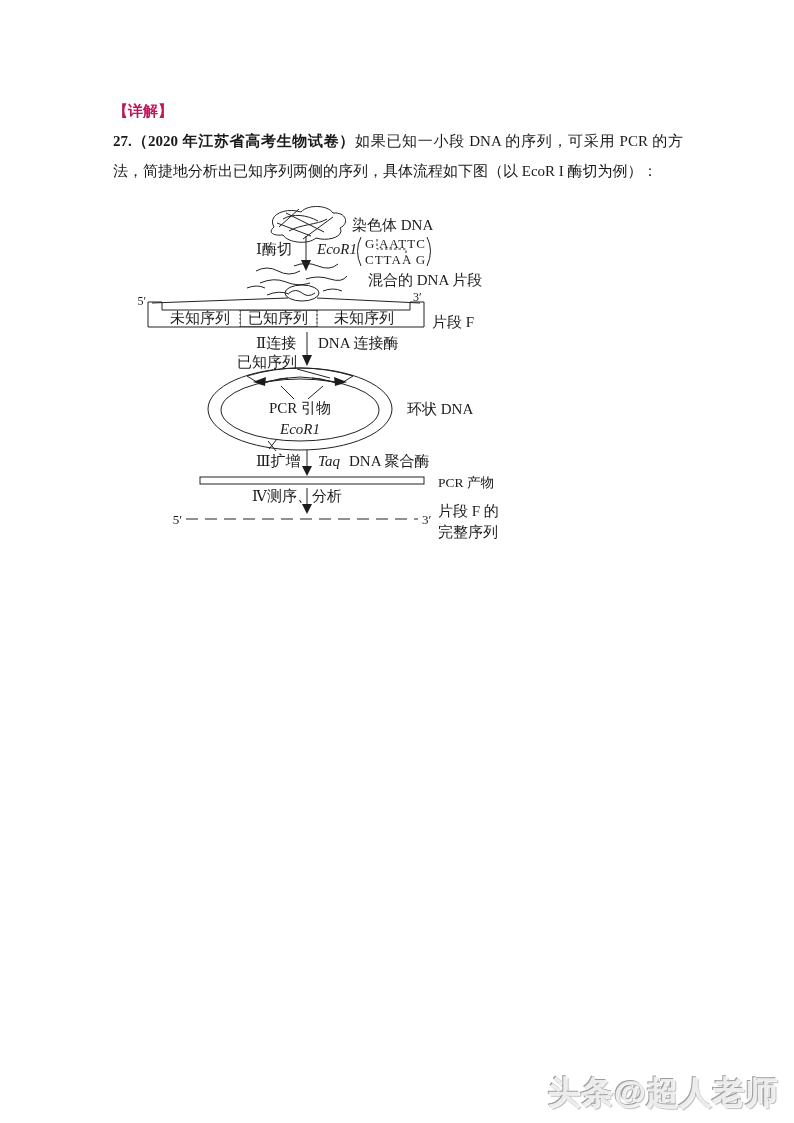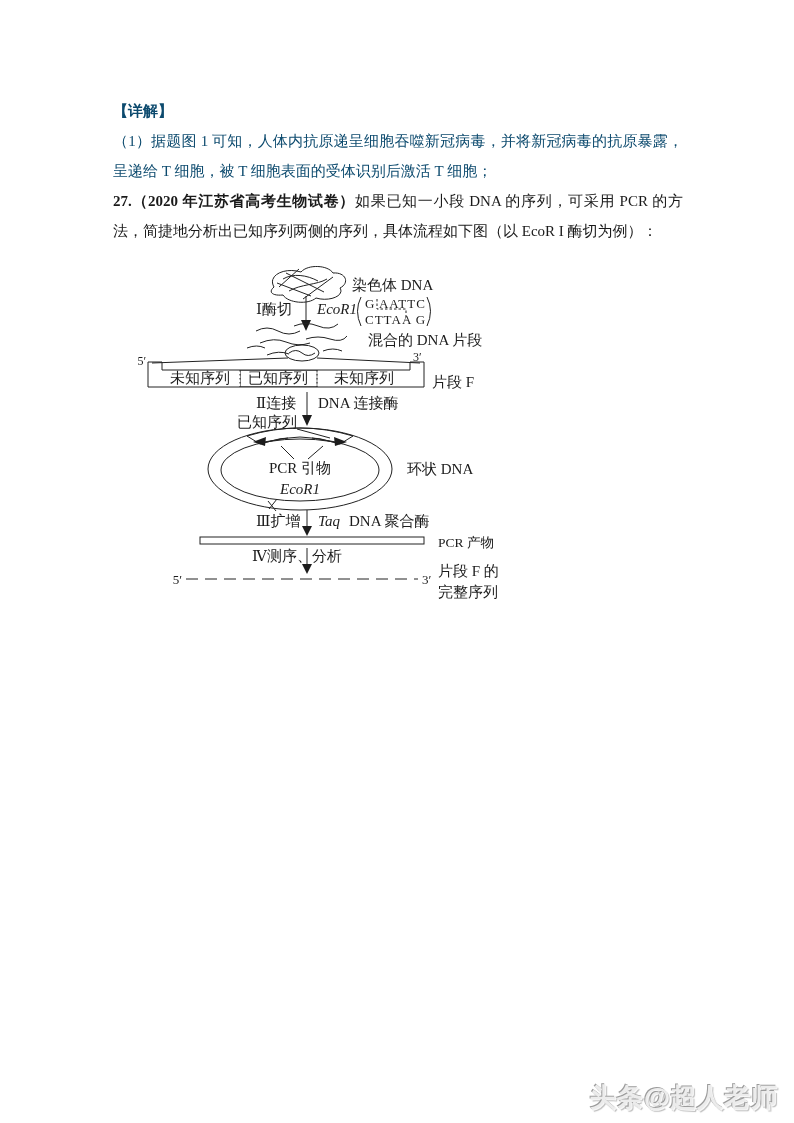--- a/index.html
+++ b/index.html
@@ -2,48 +2,47 @@
 <html><head>
 <meta charset="utf-8">
 <style>
   html,body{margin:0;padding:0;}
   body{
     width:794px;height:1123px;position:relative;background:#ffffff;
     font-family:"Liberation Serif","DejaVu Serif",serif;color:#1a1a1a;overflow:hidden;
   }
   .content{position:absolute;left:113px;top:96px;width:570px;}
   p.t{font-size:15px;line-height:30px;margin:0;text-align:justify;text-justify:inter-ideograph;}
-  .red{color:#0c4a6e;}
+  .red{color:#be185d;}
   .hdr{font-weight:bold;margin-bottom:0;}
   .bold{font-weight:bold;}
   .q27{margin-top:14px;}
   .diagram-wrap{margin-top:12px;}
   .diagram-wrap svg{display:block;margin-left:17px;}
   svg text{font-family:"Liberation Serif","DejaVu Serif",serif;fill:#1c1c1c;font-size:15px;}
   svg text.sm{font-size:12px;}
   svg text.seq{font-size:13px;letter-spacing:1px;}
   svg text.it{font-style:italic;}
   svg path,svg line,svg ellipse,svg rect{stroke:#222;fill:none;stroke-width:1;}
   svg .arrowhead{fill:#1c1c1c;stroke:none;}
   .intro{margin-top:10px;}
   .subq{margin-top:8px;}
   .wm{
     position:absolute;right:16px;bottom:8px;
     font-family:"Liberation Sans","DejaVu Sans",sans-serif;font-weight:bold;
-    font-size:26px;letter-spacing:1px;color:#ececec;
+    font-size:32px;letter-spacing:1px;color:#ececec;
     text-shadow:-1px -1px 0 #9c9c9c,1px 1px 0 #f7f7f7,2px 2px 1px #bdbdbd;
   }
 </style>
 </head>
 <body>
 
 <div class="content">
 
   <p class="t red hdr">【详解】</p>
-  <p class="t red">（1）据题图 1 可知，人体内抗原递呈细胞吞噬新冠病毒，并将新冠病毒的抗原暴露，呈递给 T 细胞，被 T 细胞表面的受体识别后激活 T 细胞；</p>
 
   <p class="t q27"><span class="bold">27.（2020 年江苏省高考生物试卷）</span><span>如果已知一小段 DNA 的序列，可采用 PCR 的方法，简捷地分析出已知序列两侧的序列，具体流程如下图（以 EcoR I 酶切为例）：</span></p>
 
   <div class="diagram-wrap">
     <svg width="560" height="348" viewBox="130 600 560 348">
       <defs>
         <pattern id="hatch" width="3.5" height="12" patternUnits="userSpaceOnUse">
           <line x1="1" y1="0" x2="1" y2="12" stroke="#3a3a3a" stroke-width="1"></line>
         </pattern>
         <pattern id="dots" width="5" height="5" patternUnits="userSpaceOnUse">

